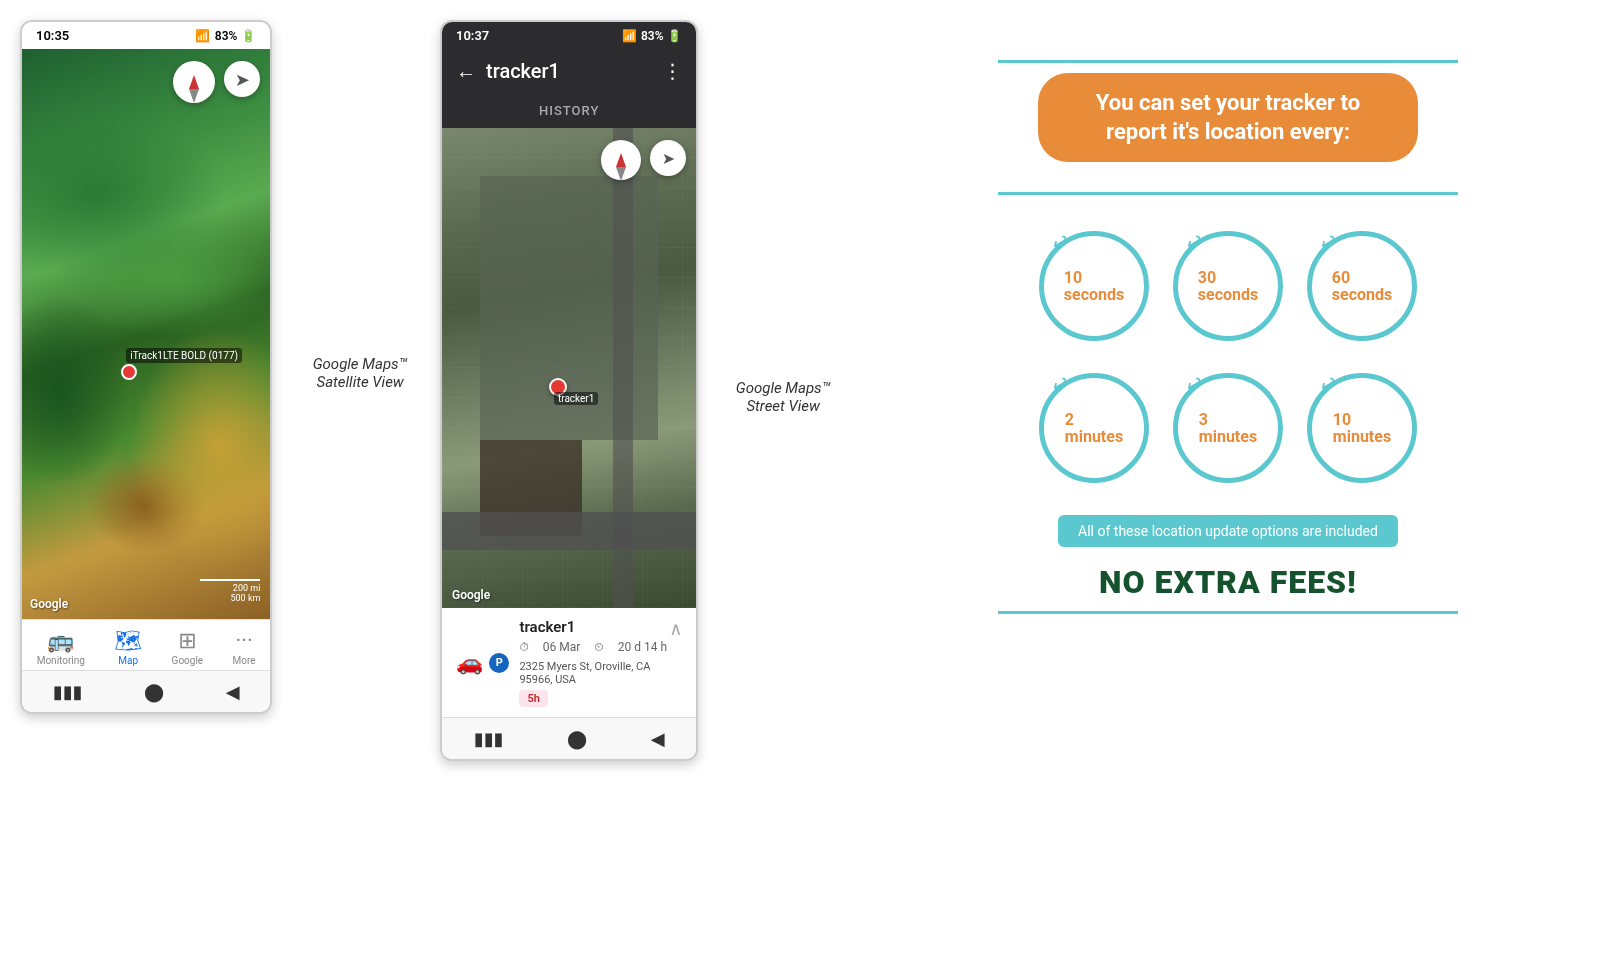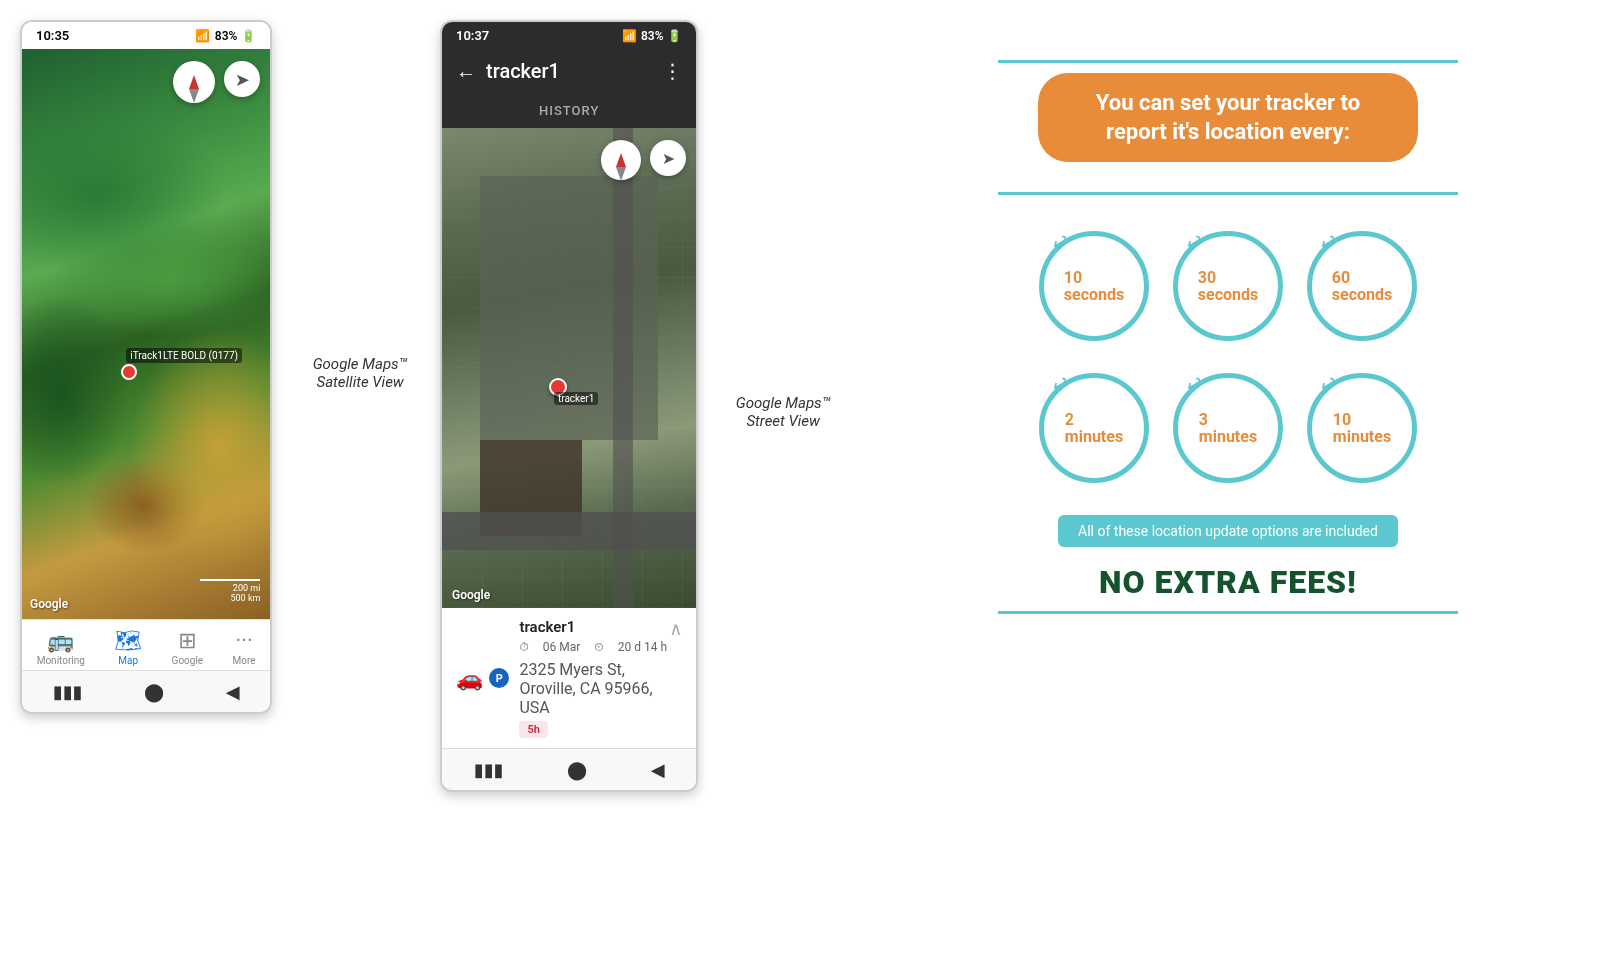--- a/index.html
+++ b/index.html
@@ -478,21 +478,21 @@
       margin-top: 4px;
       align-items: center;
     }
 
     .chevron-up {
       font-size: 18px;
       color: #aaa;
     }
 
     .tracker-address {
-      font-size: 16px;
+      font-size: 11px;
       color: #555;
       margin-top: 6px;
     }
 
     .badge-5h {
       background: #fce4ec;
       color: #c62828;
       border-radius: 4px;
       padding: 2px 8px;
       font-size: 11px;

